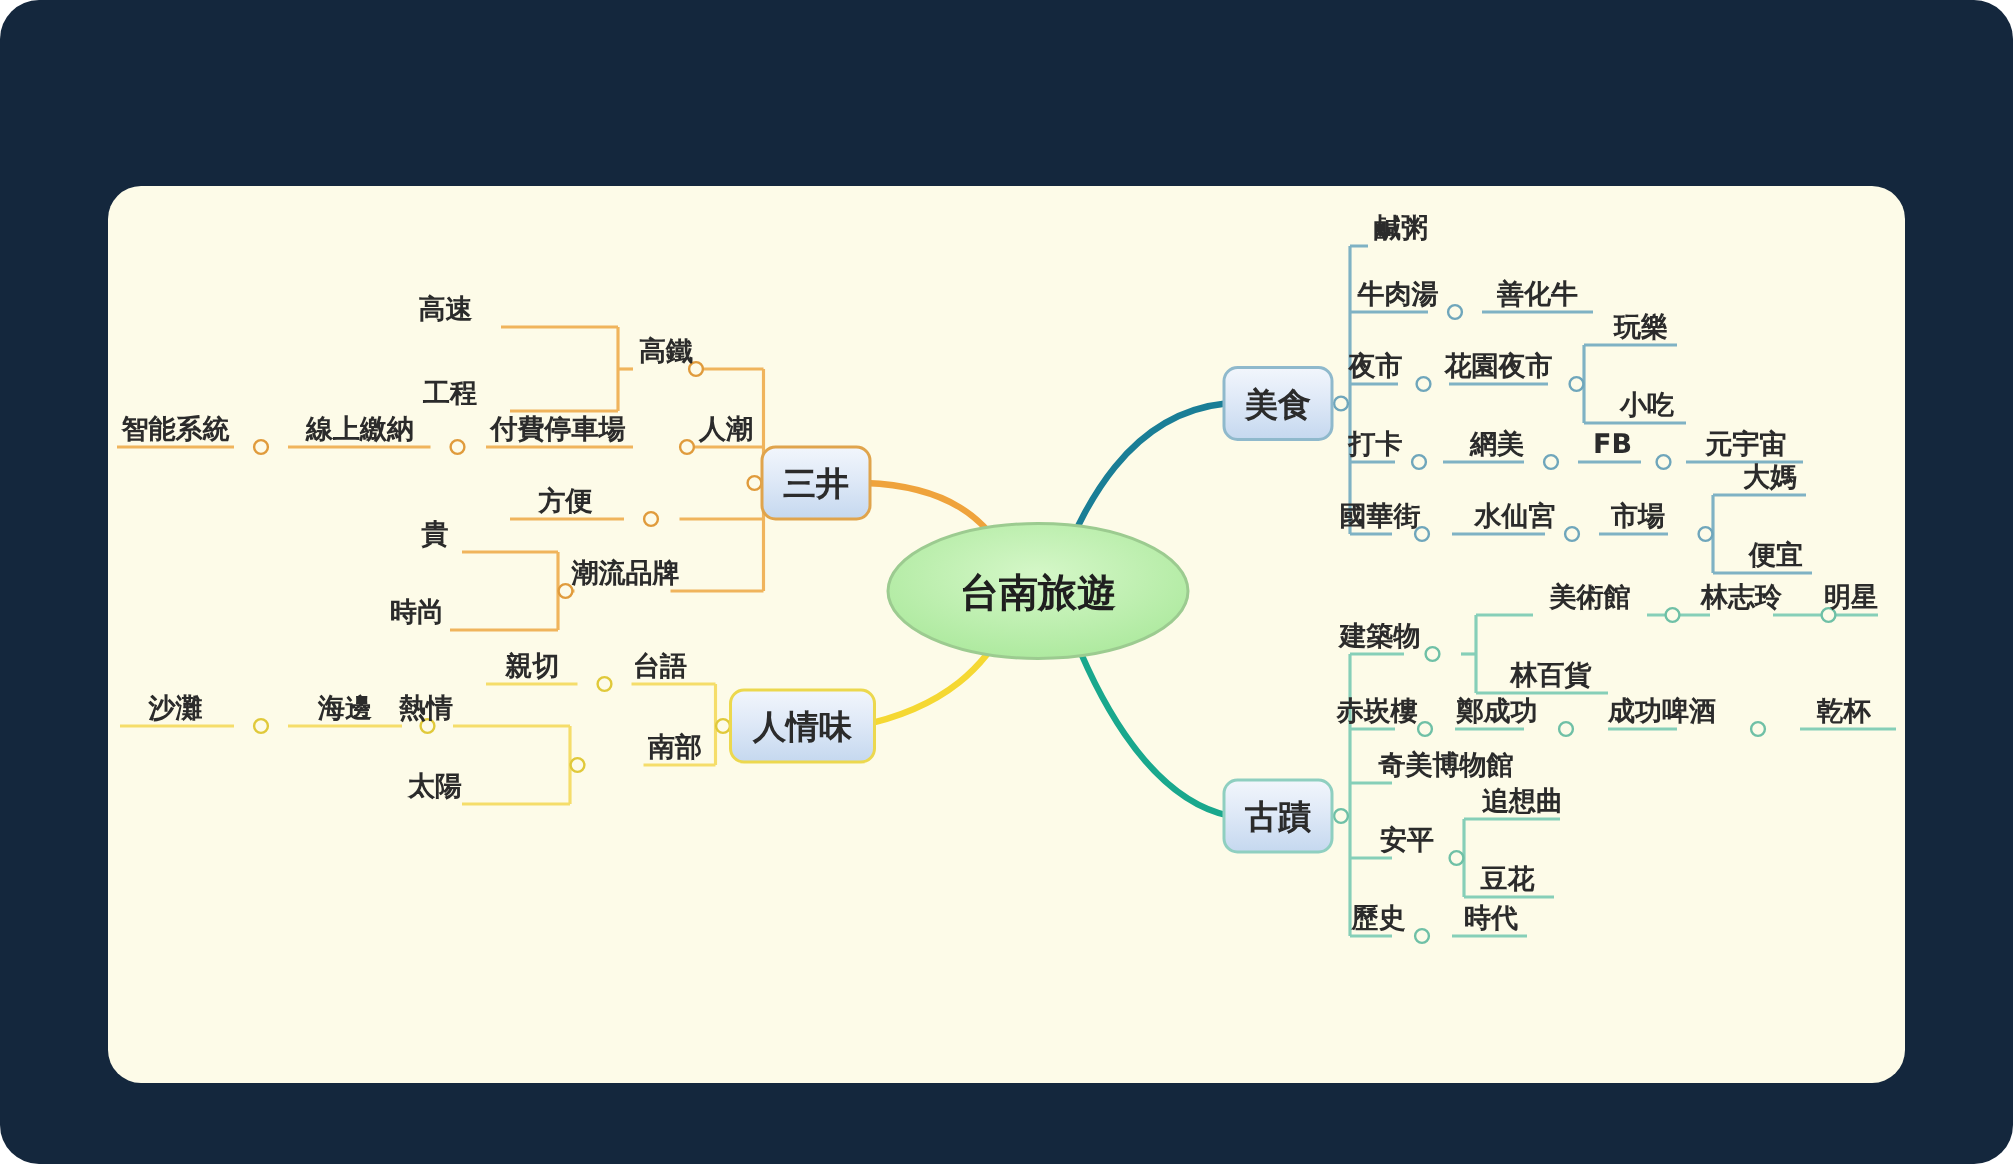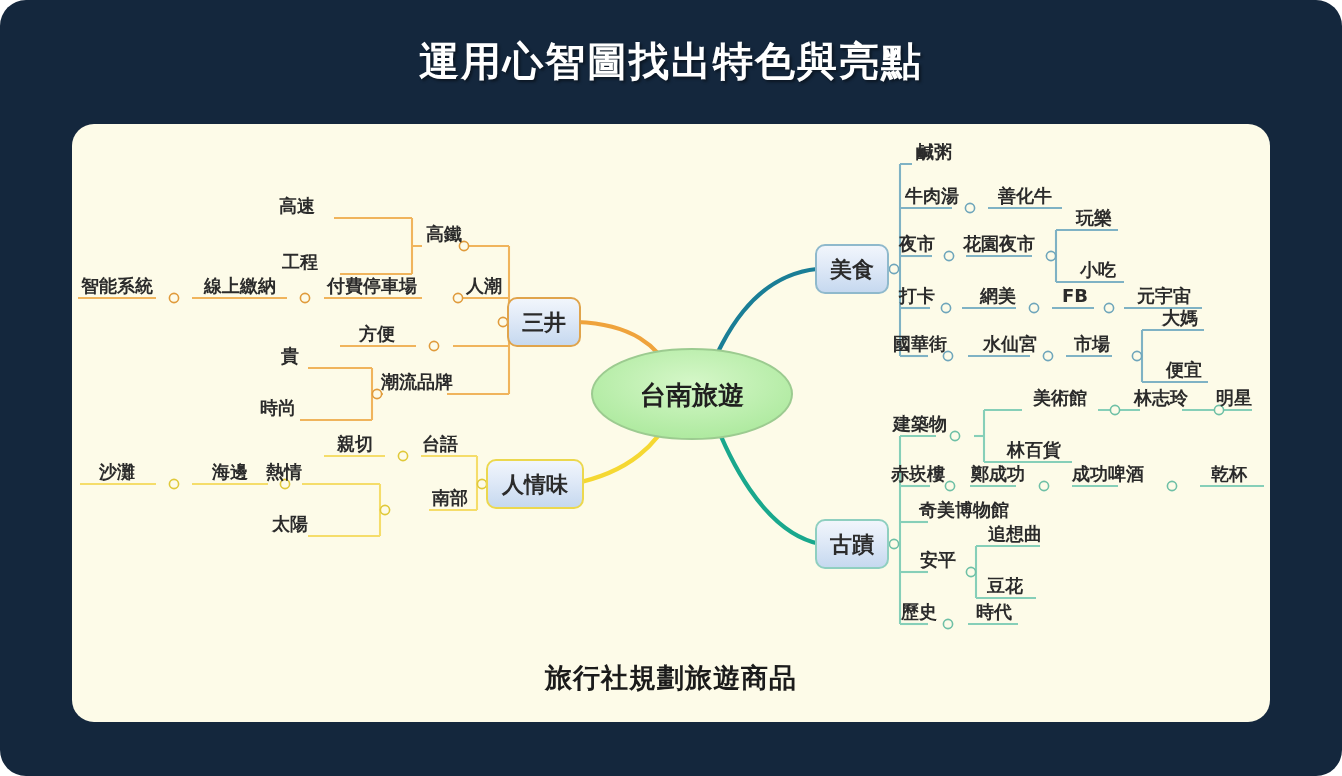--- a/index.html
+++ b/index.html
@@ -20,21 +20,20 @@
   .blabel{font-family:"DejaVu Sans","Liberation Sans",sans-serif;
           font-size:22px;fill:#2b2b2b;font-weight:bold;}
   .rootlabel{font-family:"DejaVu Sans","Liberation Sans",sans-serif;
           font-size:26px;fill:#1f1f1f;font-weight:bold;}
 </style>
 </head>
 <body>
 
 <div class="panel">
 
-  <div class="title">運用心智圖找出特色與亮點</div>
 
   <div class="canvas">
 
     <svg class="map" viewBox="0 0 1198 598">
       <defs>
         <linearGradient id="boxgrad" x1="0" y1="0" x2="0" y2="1">
           <stop offset="0%" stop-color="#f2f6fc"></stop>
           <stop offset="45%" stop-color="#dfe9f7"></stop>
           <stop offset="100%" stop-color="#c5d8ef"></stop>
         </linearGradient>
@@ -257,15 +256,14 @@
         <rect x="744" y="396" width="72" height="48" rx="9" ry="9" fill="url(#boxgrad)" stroke="#8fcfc0" stroke-width="2"></rect>
         <text class="blabel" x="780" y="428" text-anchor="middle">古蹟</text>
       </g>
 
       <g>
         <ellipse cx="620" cy="270" rx="100" ry="45" fill="url(#rootgrad)" stroke="#9ccb90" stroke-width="2"></ellipse>
         <text class="rootlabel" x="620" y="280" text-anchor="middle">台南旅遊</text>
       </g>
     </svg>
 
-    <div class="caption">旅行社規劃旅遊商品</div>
   </div>
 </div>
 
 </body></html>

